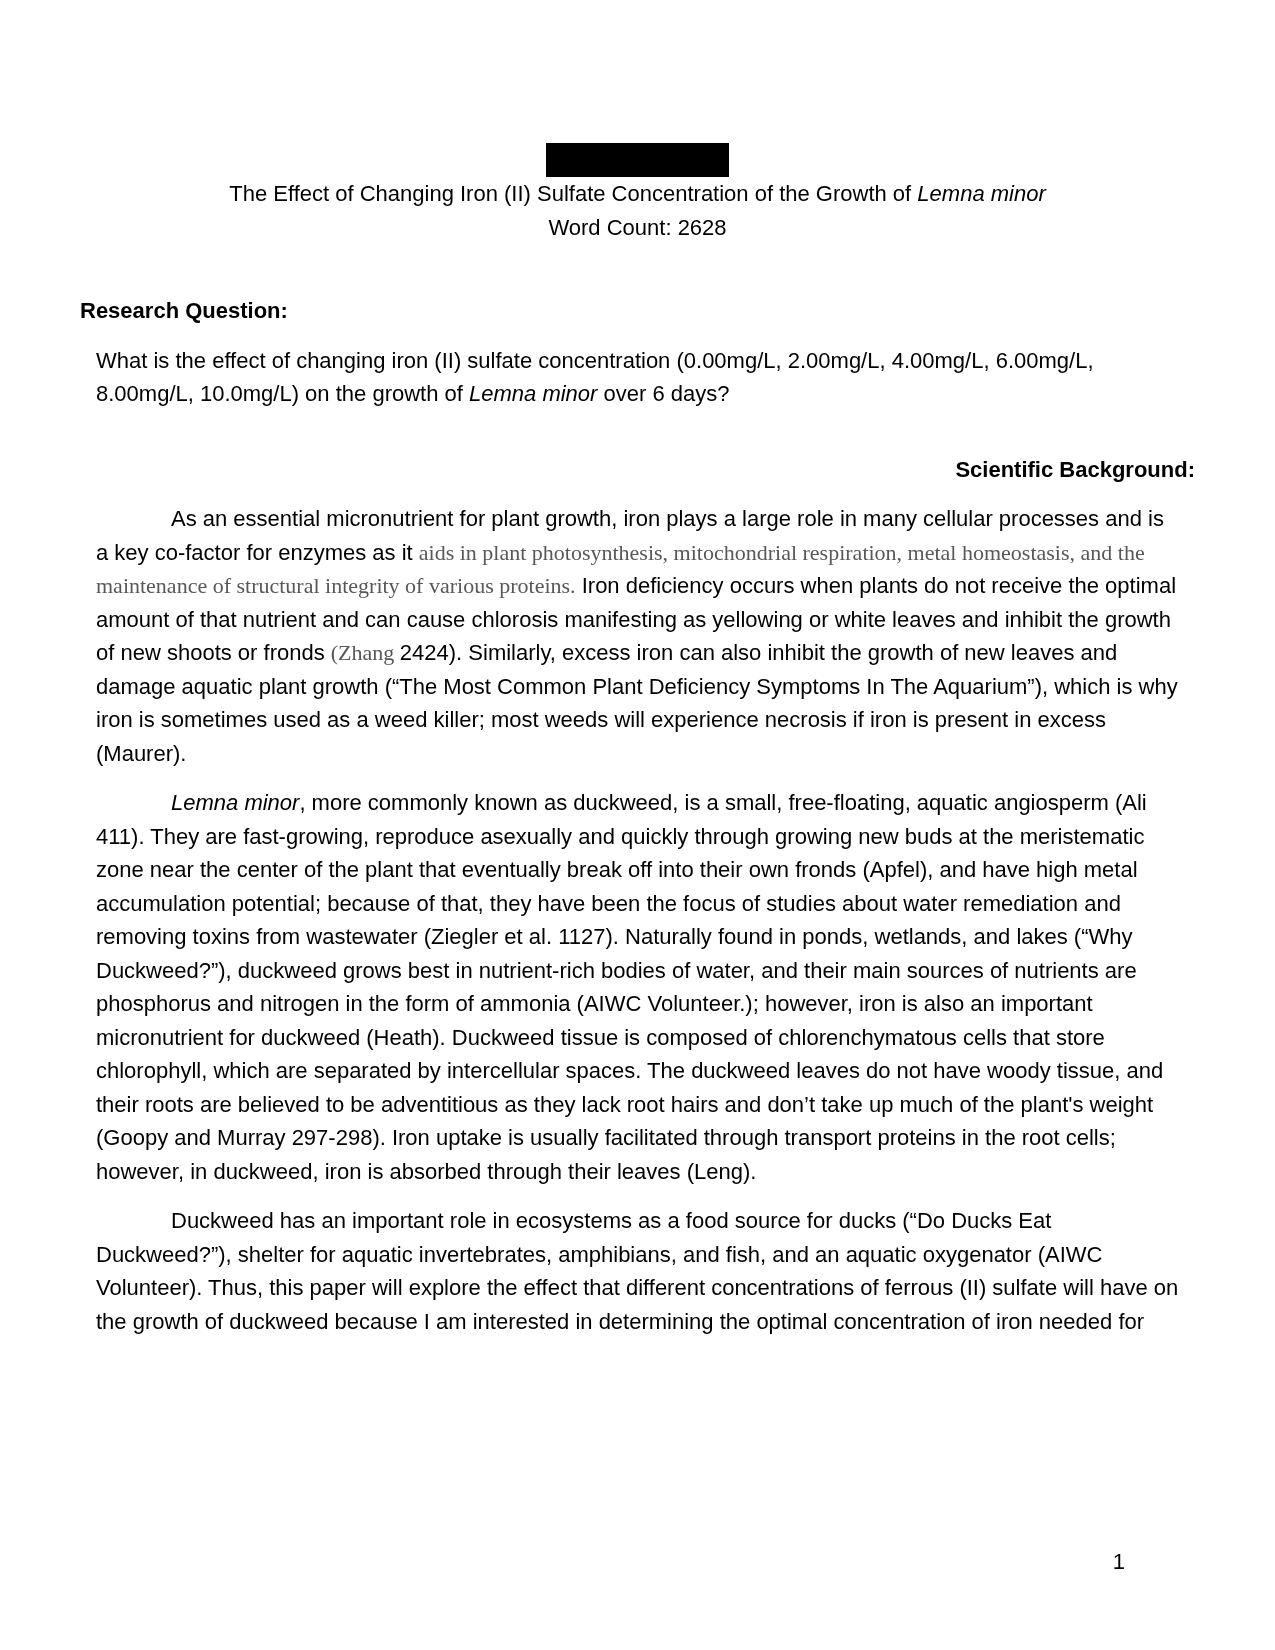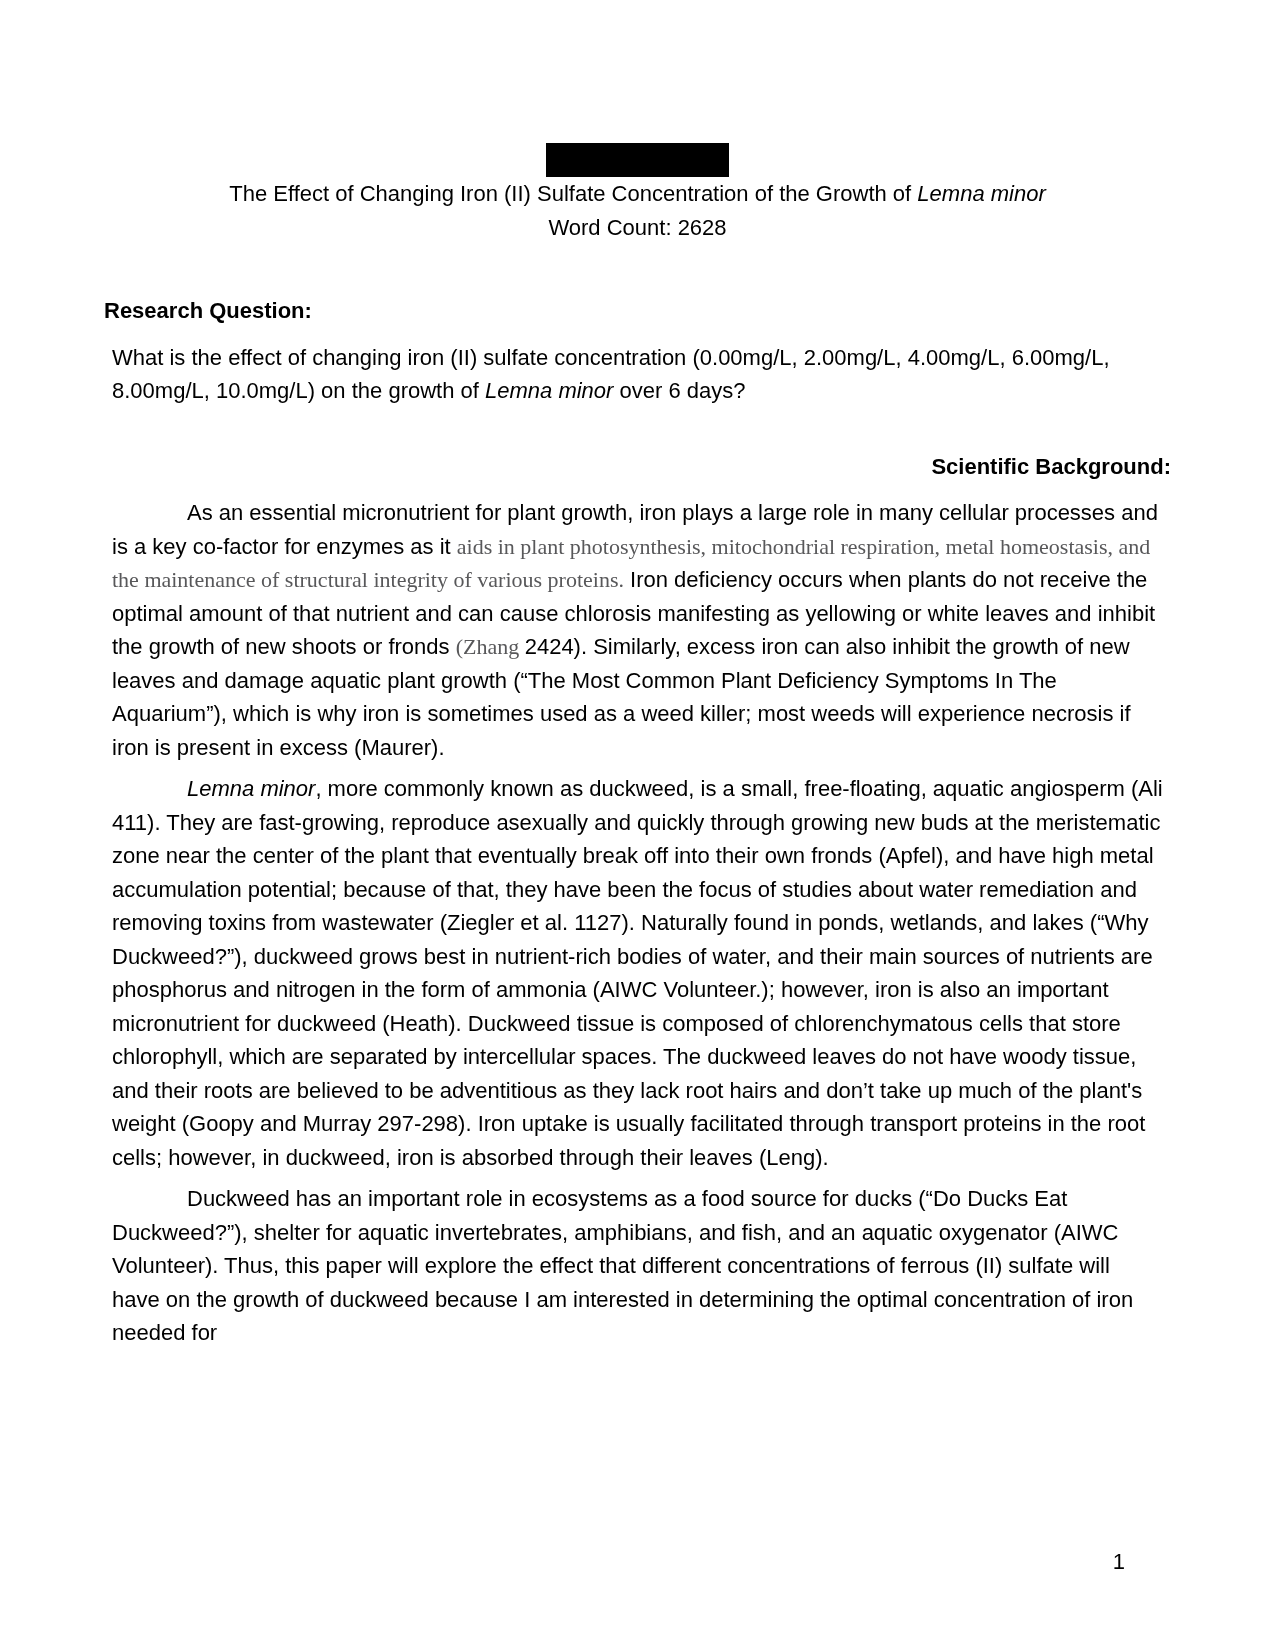--- a/index.html
+++ b/index.html
@@ -18,29 +18,29 @@
     width:183px;
     height:34px;
     background:#000000;
     margin:143px auto 0 auto;
   }
   .center-line{
     text-align:center;
     margin:0;
   }
   .doc-body{
-    padding:0 104px;
+    padding:0 80px;
   }
   .sec-heading{
     font-weight:bold;
     margin:0 0 13px 0;
   }
   .sec-heading.first{margin-top:50px;}
   .sec-heading.later{margin-top:42px;text-align:right;}
-  .para{margin:8px;}
+  .para{margin:16px;}
   .para.indent{text-indent:75px;}
   .run-italic{font-style:italic;}
   .run-gray{color:#58585a;font-family:Liberation Serif, serif;}
   .page-number{
     position:absolute;
     top:1545px;
     right:150px;
     margin:0;
   }
 </style>

